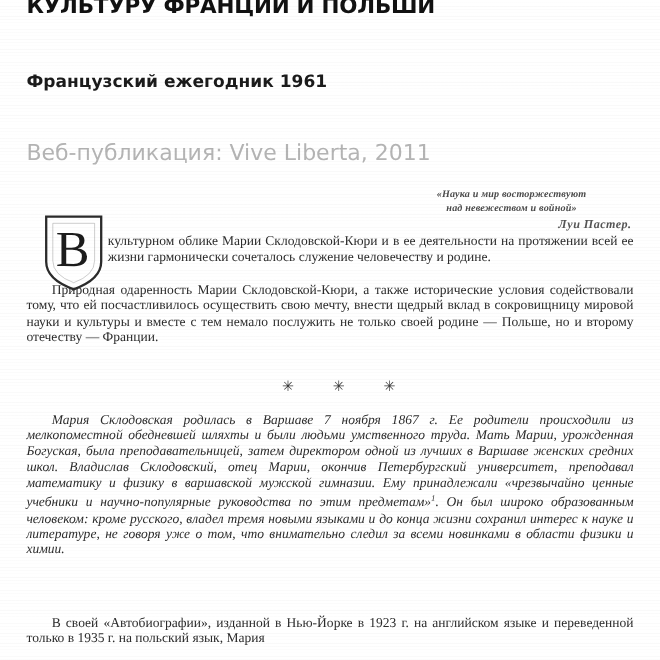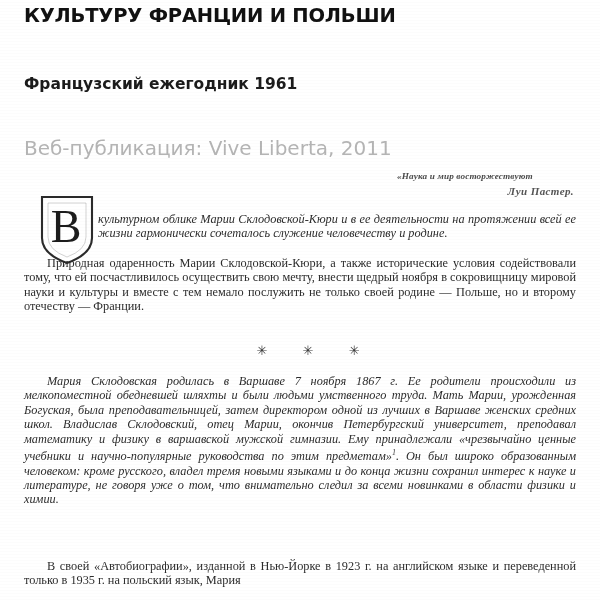--- a/index.html
+++ b/index.html
@@ -11,21 +11,21 @@
     width: 600px;
     height: 600px;
     overflow: hidden;
     font-family: "Liberation Serif", serif;
     color: #1a1a1a;
     position: relative;
   }
 
   
   .header-block {
-    padding: 16px 24px;
+    padding: 6px 24px;
   }
   .doc-title {
     font-family: "DejaVu Sans", sans-serif;
     font-weight: bold;
     font-size: 19.5px;
     letter-spacing: -0.2px;
     color: #111111;
     margin: 0;
     padding: 0;
     line-height: 1.15;
@@ -130,21 +130,20 @@
     padding: 0;
     text-align: justify;
     text-justify: inter-word;
   }
   .para.first-para {
     margin-left: 74px;
     width: 478px;
     position: absolute;
     top: 56px;
     left: 0;
-    font-style: italic;
   }
   .para.second-para {
     position: absolute;
     top: 100px;
     left: 0;
     width: 552px;
     text-indent: 23px;
   }
   .para.third-para {
     position: absolute;
@@ -200,36 +199,37 @@
   <div class="source-line1">Французский ежегодник 1961</div>
 
 
   <div class="webpub-line">Веб-публикация: Vive Liberta, 2011</div>
 </div>
 
 <div class="scan-area">
 
   <div class="epigraph">
     <div>«Наука и мир восторжествуют</div>
+    <div>над невежеством и войной»</div>
     <div class="epigraph-attr">Луи Пастер.</div>
   </div>
 
   <div class="dropcap-wrap">
     <svg width="58" height="72" viewBox="0 0 58 72" xmlns="http://www.w3.org/2000/svg">
       <path d="M4 3 L54 3 L54 44 Q54 60 29 69 Q4 60 4 44 Z" fill="none" stroke="#2b2b2b" stroke-width="2.1"></path>
       <path d="M10 9 L48 9 L48 43 Q48 56 29 63 Q10 56 10 43 Z" fill="none" stroke="#8a8a8a" stroke-width="0.7" opacity="0.55"></path>
       <text x="28" y="48" text-anchor="middle" font-family="Liberation Serif, serif" font-size="46" fill="#1c1c1c">В</text>
     </svg>
   </div>
 
   <div class="body-text">
 
     <p class="para first-para">культурном облике Марии Склодовской-Кюри и в ее деятельности на протяжении всей ее жизни гармонически сочеталось служение человечеству и родине.</p>
 
-    <p class="para second-para">Природная одаренность Марии Склодовской-Кюри, а также исторические условия содействовали тому, что ей посчастливилось осуществить свою мечту, внести щедрый ноября в сокровищницу мировой науки и культуры и вместе с тем немало послужить не только своей родине — Польше, но и второму отечеству — Франции.</p>
+    <p class="para second-para">Природная одаренность Марии Склодовской-Кюри, а также исторические условия содействовали тому, что ей посчастливилось осуществить свою мечту, внести щедрый вклад в сокровищницу мировой науки и культуры и вместе с тем немало послужить не только своей родине — Польше, но и второму отечеству — Франции.</p>
 
     <div class="asterisks">✳ ✳ ✳</div>
 
     <p class="para third-para"><span>Мария Склодовская родилась в Варшаве 7 ноября 1867 г. Ее родители происходили из мелкопоместной обедневшей шляхты и были людьми умственного труда. Мать Марии, урожденная Богуская, была преподавательницей, затем директором одной из лучших в Варшаве женских средних школ. Владислав Склодовский, отец Марии, окончив Петербургский университет, преподавал математику и физику в варшавской мужской гимназии. Ему принадлежали «чрезвычайно ценные учебники и научно-популярные руководства по этим предметам»</span><span class="footnote-ref">1</span><span>. Он был широко образованным человеком: кроме русского, владел тремя новыми языками и до конца жизни сохранил интерес к науке и литературе, не говоря уже о том, что внимательно следил за всеми новинками в области физики и химии.</span></p>
 
     <p class="para fourth-para">В своей «Автобиографии», изданной в Нью-Йорке в 1923 г. на английском языке и переведенной только в 1935 г. на польский язык, Мария</p>
 
   </div>
 </div>
 

